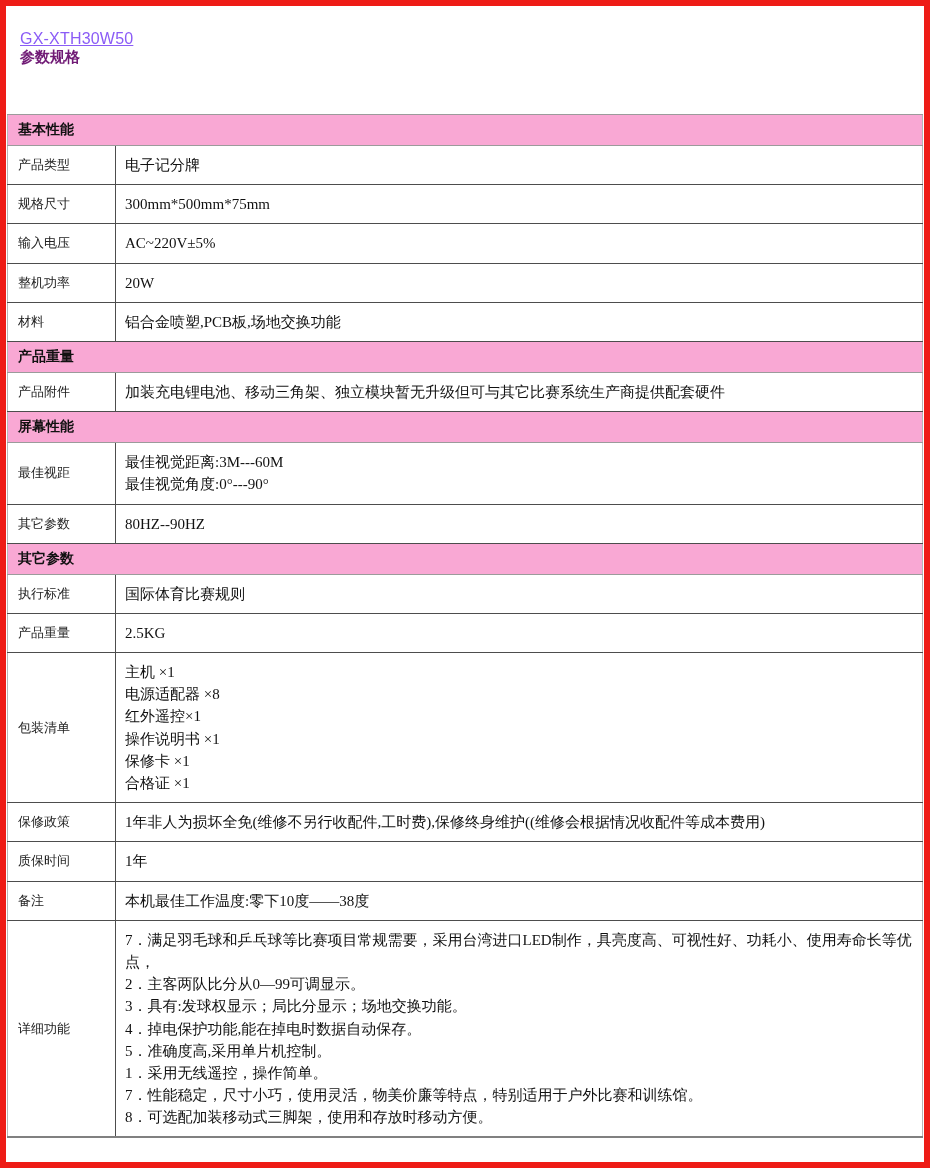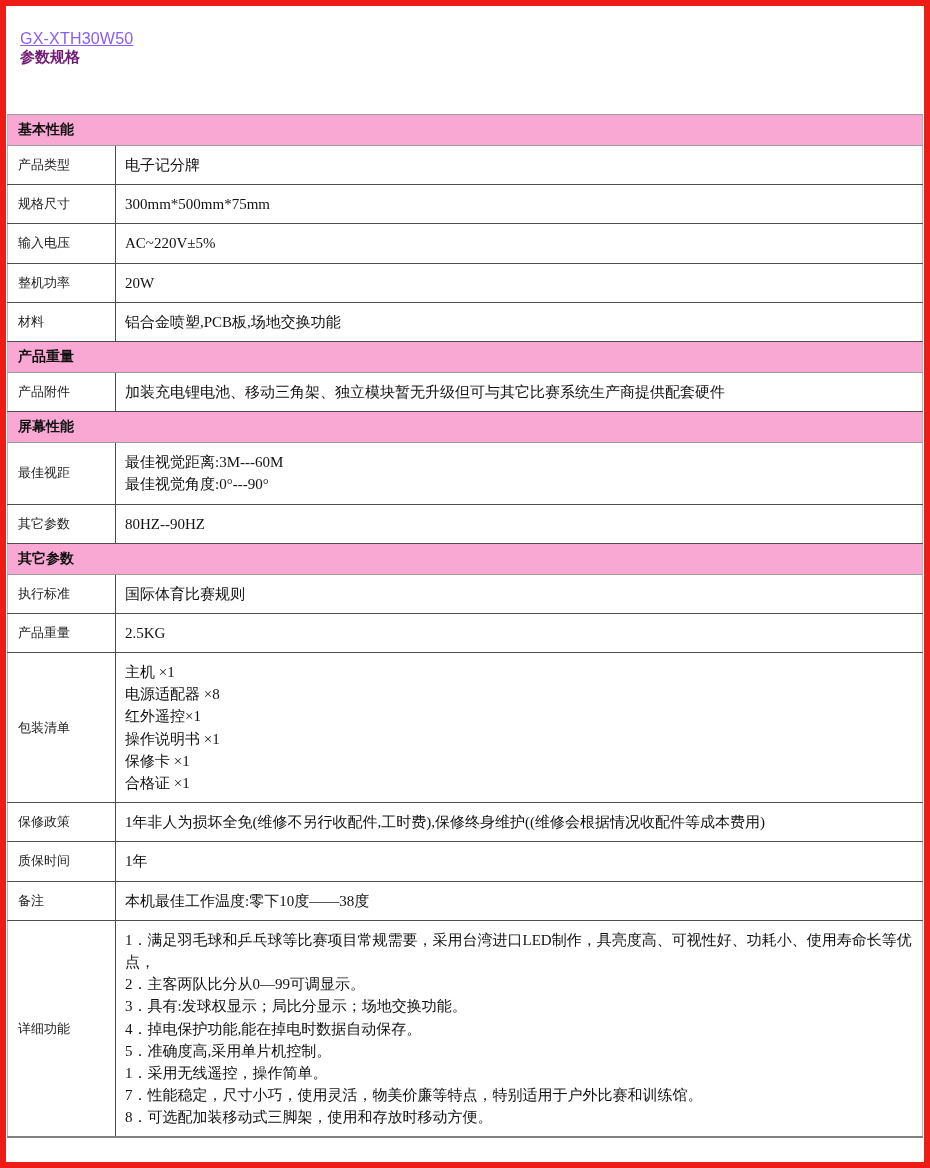--- a/index.html
+++ b/index.html
@@ -176,21 +176,21 @@
       </tr>
       <tr class="data">
         <td class="label">备注</td>
         <td class="value">
           <div class="line">本机最佳工作温度:零下10度——38度</div>
         </td>
       </tr>
       <tr class="data">
         <td class="label">详细功能</td>
         <td class="value">
-          <div class="line">1．满足羽毛球和乒乓球等比赛项目常规需要，采用台湾进口LED制作，具亮度高、可视性好、功耗小、使用寿命长等优点，</div>
+          <div class="line">7．满足羽毛球和乒乓球等比赛项目常规需要，采用台湾进口LED制作，具亮度高、可视性好、功耗小、使用寿命长等优点，</div>
           <div class="line">2．主客两队比分从0—99可调显示。</div>
           <div class="line">3．具有:发球权显示；局比分显示；场地交换功能。</div>
           <div class="line">4．掉电保护功能,能在掉电时数据自动保存。</div>
           <div class="line">5．准确度高,采用单片机控制。</div>
           <div class="line">1．采用无线遥控，操作简单。</div>
           <div class="line">7．性能稳定，尺寸小巧，使用灵活，物美价廉等特点，特别适用于户外比赛和训练馆。</div>
           <div class="line">8．可选配加装移动式三脚架，使用和存放时移动方便。</div>
         </td>
       </tr>
     </tbody>

